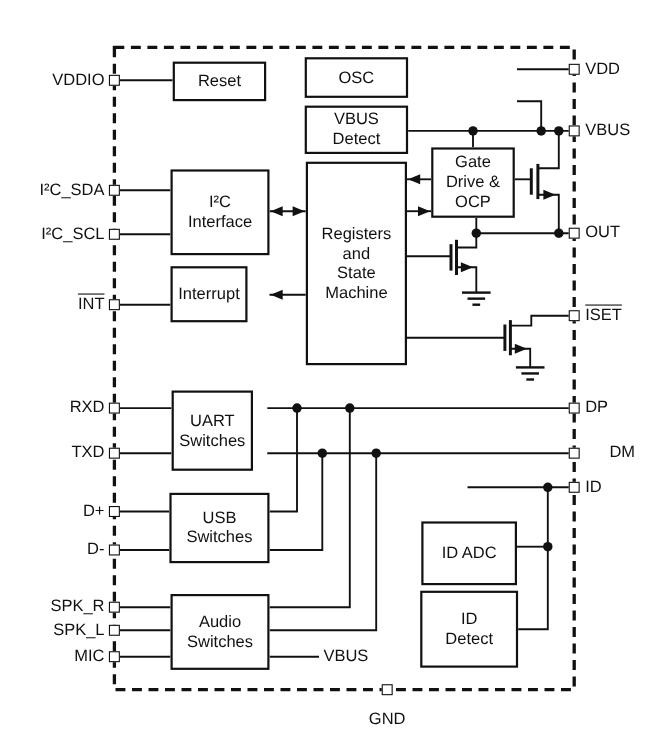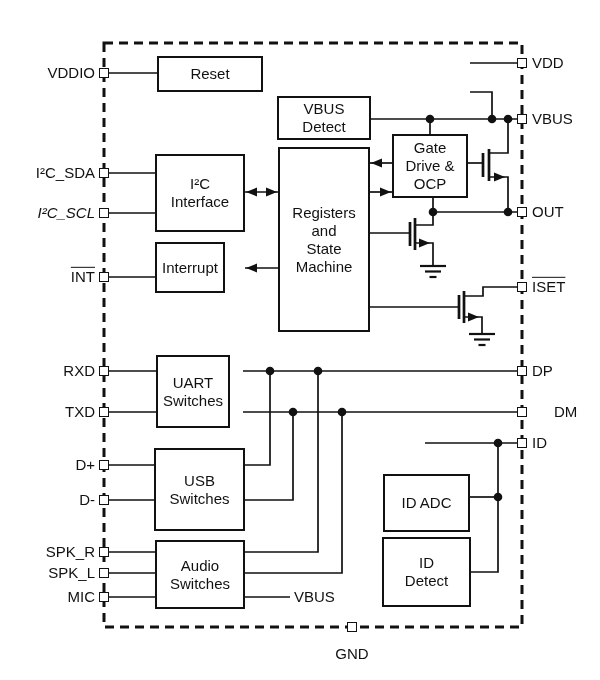--- a/index.html
+++ b/index.html
@@ -98,59 +98,62 @@
         <line x1="420" y1="266" x2="446" y2="266" stroke="#111111" stroke-width="2.2"></line>
         <line x1="425" y1="271.5" x2="441" y2="271.5" stroke="#111111" stroke-width="2.2"></line>
         <line x1="429.5" y1="277" x2="436.5" y2="277" stroke="#111111" stroke-width="2.2"></line>
       </g>
       <g>
         <line x1="469" y1="334" x2="495" y2="334" stroke="#111111" stroke-width="2.2"></line>
         <line x1="474" y1="339.5" x2="490" y2="339.5" stroke="#111111" stroke-width="2.2"></line>
         <line x1="478.5" y1="345" x2="485.5" y2="345" stroke="#111111" stroke-width="2.2"></line>
       </g>
     </svg>
-    <div class="block" style="left: 157px; top: 56px; width: 106px; height: 36px;">
+    <div class="block" style="left: 157px; top: 56px; width: 85px; height: 36px;">
       <span>Reset</span>
+    </div>
+    <div class="block" style="left: 277px; top: 52px; width: 94px; height: 37px;">
+      <span>OSC</span>
     </div>
     <div class="block" style="left: 277px; top: 96px; width: 94px; height: 44px;">
       <span>VBUS<br>Detect</span>
     </div>
     <div class="block" style="left: 155px; top: 154px; width: 90px; height: 78px;">
       <span>I²C<br>Interface</span>
     </div>
     <div class="block" style="left: 278px; top: 147px; width: 92px; height: 185px;">
       <span>Registers<br>and<br>State<br>Machine</span>
     </div>
     <div class="block" style="left: 392px; top: 134px; width: 76px; height: 64px;">
       <span>Gate<br>Drive &amp;<br>OCP</span>
     </div>
     <div class="block" style="left: 155px; top: 242px; width: 70px; height: 51px;">
       <span>Interrupt</span>
     </div>
     <div class="block" style="left: 156px; top: 355px; width: 74px; height: 73px;">
       <span>UART<br>Switches</span>
     </div>
-    <div class="block" style="left: 154px; top: 448px; width: 91px; height: 83px;">
+    <div class="block" style="left: 154px; top: 448px; width: 91px; height: 64px;">
       <span>USB<br>Switches</span>
     </div>
     <div class="block" style="left: 155px; top: 540px; width: 90px; height: 69px;">
       <span>Audio<br>Switches</span>
     </div>
     <div class="block" style="left: 383px; top: 474px; width: 87px; height: 58px;">
       <span>ID ADC</span>
     </div>
     <div class="block" style="left: 382px; top: 537px; width: 89px; height: 70px;">
       <span>ID<br>Detect</span>
     </div>
     <div class="pin-square" style="left: 104px; top: 73px;"></div>
     <div class="pin-label left" style="right: 505px; top: 73px;">VDDIO</div>
     <div class="pin-square" style="left: 104px; top: 173px;"></div>
     <div class="pin-label left" style="right: 505px; top: 173px;">I²C_SDA</div>
     <div class="pin-square" style="left: 104px; top: 213px;"></div>
-    <div class="pin-label left" style="right: 505px; top: 213px; font-style: italic;">I²C_SCL</div>
+    <div class="pin-label left" style="right: 505px; top: 213px;">I²C_SCL</div>
     <div class="pin-square" style="left: 104px; top: 277px;"></div>
     <div class="pin-label left overline" style="right: 505px; top: 277px;">INT</div>
     <div class="pin-square" style="left: 104px; top: 371px;"></div>
     <div class="pin-label left" style="right: 505px; top: 371px;">RXD</div>
     <div class="pin-square" style="left: 104px; top: 412px;"></div>
     <div class="pin-label left" style="right: 505px; top: 412px;">TXD</div>
     <div class="pin-square" style="left: 104px; top: 465px;"></div>
     <div class="pin-label left" style="right: 505px; top: 465px;">D+</div>
     <div class="pin-square" style="left: 104px; top: 500px;"></div>
     <div class="pin-label left" style="right: 505px; top: 500px;">D-</div>

